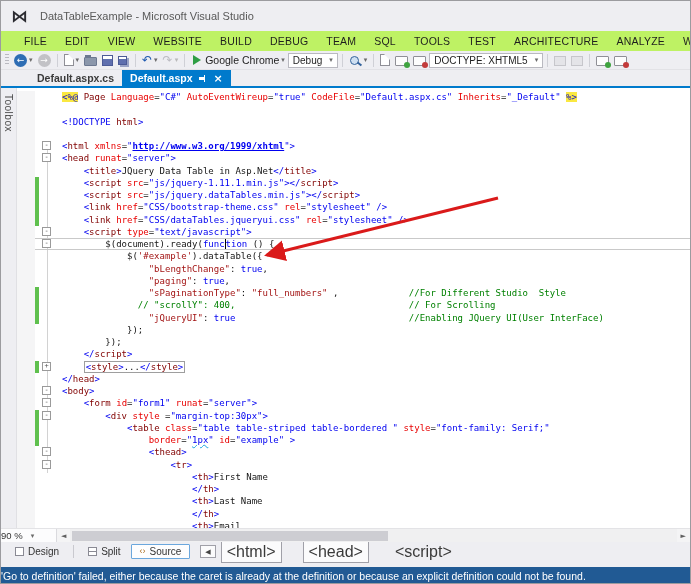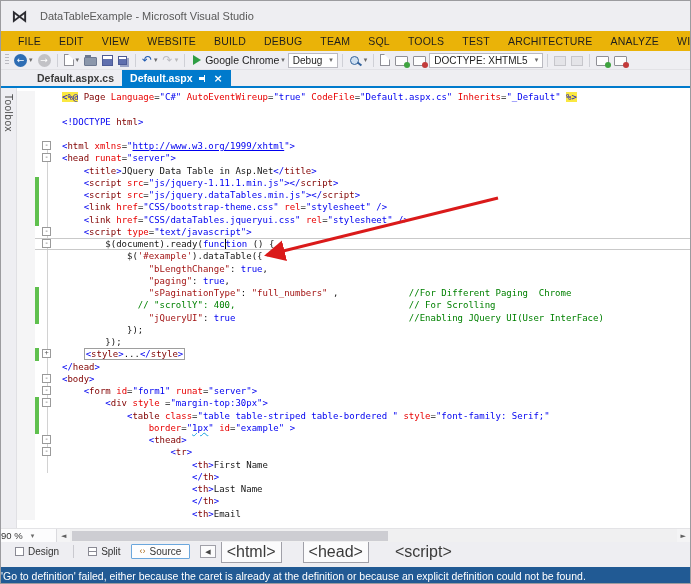--- a/index.html
+++ b/index.html
@@ -7,21 +7,21 @@
   .vs {
     position:relative; width:691px; height:584px; background:#eeeef2;
     border:1px solid #9b9b9f; overflow:hidden;
     font-family:"Liberation Sans", sans-serif; -webkit-font-smoothing:antialiased;
   }
   
   .titlebar { height:30px; display:flex; align-items:center; padding-left:10px; background:#eeeef2; }
   .vslogo { font-family:"DejaVu Sans",sans-serif; font-size:17px; font-weight:bold; color:#2b2b31; margin-right:12px; line-height:30px;}
   .wtitle { font-size:11px; color:#595959; }
   
-  .menubar { height:20px; display:flex; align-items:center; padding-left:8px; background:#eab308; }
+  .menubar { height:20px; display:flex; align-items:center; padding-left:14px; background:#bef264; }
   .mitem { font-size:10.5px; color:#1e1e1e; padding:0 9px; letter-spacing:.2px; cursor:default; }
   
   .toolbar { height:19px; display:flex; align-items:center; background:#eeeef2; border-bottom:1px solid #e2e2e6; padding-left:2px; gap:1px; }
   .grip { width:4px; height:12px; margin:0 2px; background:repeating-linear-gradient(to bottom,#b9b9c0 0 1px,transparent 1px 3px); }
   .tsep { width:1px; height:13px; background:#cfd0d6; margin:0 3px; }
   .tbtn { display:flex; align-items:center; height:17px; padding:0 2px; }
   .dd { font-size:7px; color:#6a6a6a; margin-left:2px; font-family:"DejaVu Sans",sans-serif; }
   .dd.dis { color:#b9b9b9; }
   .cir { width:13px; height:13px; border-radius:50%; color:#fff; font-size:9px; line-height:13px; text-align:center; font-family:"DejaVu Sans",sans-serif;}
   .cir.back { background:#2e6db4; }
@@ -67,21 +67,21 @@
   .ol { width:16px; flex:none; position:relative; }
   .obox { position:absolute; left:2px; top:1px; width:9px; height:9px; border:1px solid #9a9a9a; background:#fff; color:#555; font:7px/7px "DejaVu Sans Mono",monospace; text-align:center; }
   .codeln { flex:1; white-space:pre; padding-left:6px; }
   .sy-y { background:#fae841; color:#1212c8; }
   .sy-tn { color:#800000; }
   .sy-an { color:#e80000; }
   .sy-av, .sy-d, .sy-k { color:#0000f0; }
   .sy-s { color:#a31515; }
   .sy-c { color:#008000; }
   .sy-p { color:#141414; }
-  .sy-u { color:#0000f0; text-decoration:underline; }
+  .sy-u { color:#0000f0; text-decoration:underline;font-weight:bold; }
   .sy-sq { color:#0000f0; text-decoration:underline; text-decoration-style:wavy; text-decoration-color:#17a2e0; }
   .sy-caret { display:inline-block; width:1px; height:10px; background:#000; vertical-align:-2px; }
   .cbox { box-shadow:0 0 0 1px #9e9e9e; padding:0 1px; margin-left:1px; background:#fff; }
   .arrowsvg { position:absolute; inset:0; width:691px; height:584px; pointer-events:none; z-index:40; }
   
   .zoomrow { height:14px; background:#f4f4f5; display:flex; align-items:center; border-top:1px solid #e3e3e6;}
   .zoomsel { display:flex; align-items:center; gap:6px; font-size:9.5px; color:#333; padding:0 0; height:100%; background:#fcfcfd; border-right:1px solid #dadade; min-width:56px;}
   .scrarrow { font-size:7px; color:#606060; padding:0 4px; font-family:"DejaVu Sans",sans-serif;}
   .hsc { flex:1; height:100%; background:#f0f0f1; position:relative; }
   .hthumb { position:absolute; left:2px; top:2px; height:10px; width:52%; background:#cdcdd2; }
@@ -321,21 +321,21 @@
           <div class="ln">
             <span class="bp"></span>
             <span class="chg"></span>
             <span class="ol"></span>
             <span class="codeln"><span class="sy-p">                </span><span class="sy-s">"paging"</span><span class="sy-p">: </span><span class="sy-k">true</span><span class="sy-p">,</span></span>
           </div>
           <div class="ln">
             <span class="bp"></span>
             <span class="chg on"></span>
             <span class="ol"></span>
-            <span class="codeln"><span class="sy-p">                </span><span class="sy-s">"sPaginationType"</span><span class="sy-p">: </span><span class="sy-s">"full_numbers"</span><span class="sy-p"> ,             </span><span class="sy-c">//For Different Paging  Chrome</span></span>
+            <span class="codeln"><span class="sy-p">                </span><span class="sy-s">"sPaginationType"</span><span class="sy-p">: </span><span class="sy-s">"full_numbers"</span><span class="sy-p"> ,             </span><span class="sy-c">//For Different Studio  Style</span></span>
           </div>
           <div class="ln">
             <span class="bp"></span>
             <span class="chg on"></span>
             <span class="ol"></span>
             <span class="codeln"><span class="sy-p">              </span><span class="sy-c">// "scrollY": 400,</span><span class="sy-p">                                </span><span class="sy-c">// For Scrolling</span></span>
           </div>
           <div class="ln">
             <span class="bp"></span>
             <span class="chg on"></span>
@@ -346,20 +346,26 @@
             <span class="bp"></span>
             <span class="chg"></span>
             <span class="ol"></span>
             <span class="codeln"><span class="sy-p">            });</span></span>
           </div>
           <div class="ln">
             <span class="bp"></span>
             <span class="chg"></span>
             <span class="ol"></span>
             <span class="codeln"><span class="sy-p">        });</span></span>
+          </div>
+          <div class="ln">
+            <span class="bp"></span>
+            <span class="chg"></span>
+            <span class="ol"></span>
+            <span class="codeln"><span class="sy-p">    </span><span class="sy-d">&lt;/</span><span class="sy-tn">script</span><span class="sy-d">&gt;</span></span>
           </div>
           <div class="ln">
             <span class="bp"></span>
             <span class="chg on"></span>
             <span class="ol">
               <span class="obox">+</span>
             </span>
             <span class="codeln"><span class="sy-p">    </span><span class="cbox"><span class="sy-d">&lt;</span><span class="sy-tn">style</span><span class="sy-d">&gt;</span><span class="sy-p">...</span><span class="sy-d">&lt;/</span><span class="sy-tn">style</span><span class="sy-d">&gt;</span></span></span>
           </div>
           <div class="ln">

